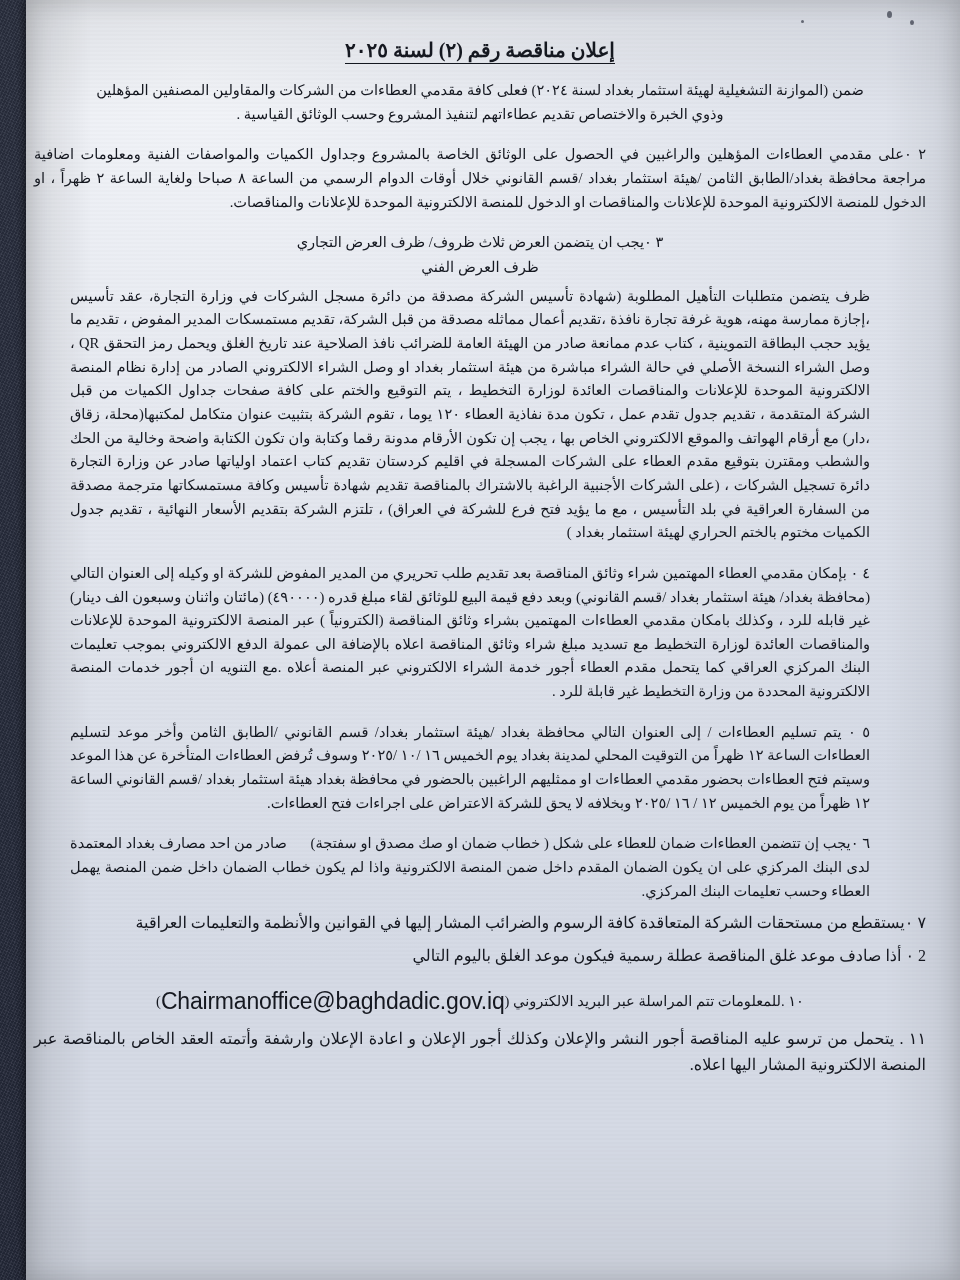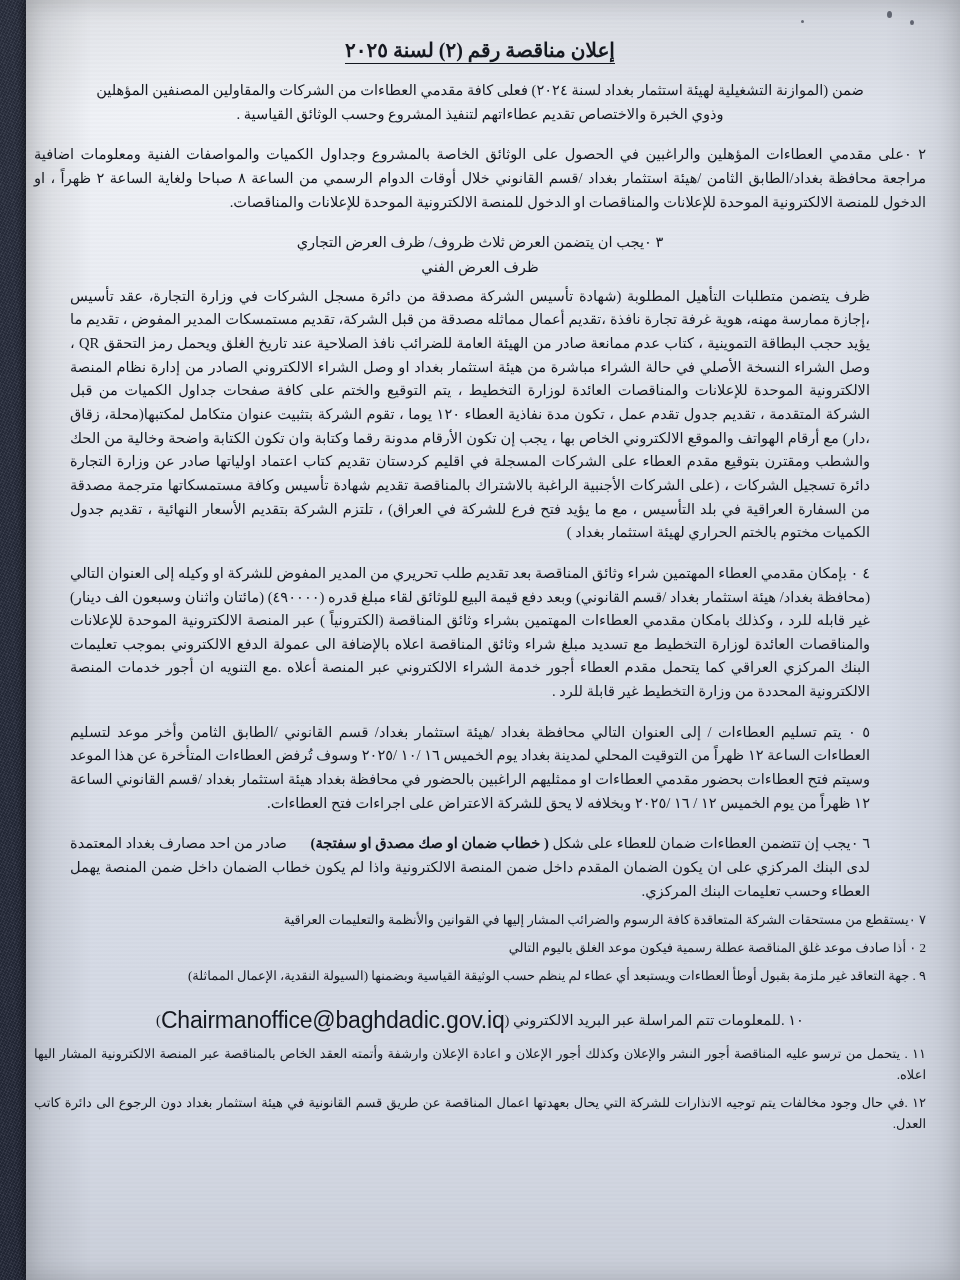--- a/index.html
+++ b/index.html
@@ -70,21 +70,21 @@
 
   .para{
     font-size:14.6px;
     line-height:1.62;
     margin-top:17px;
   }
   .para.tight{margin-top:9px;}
   .para.c{text-align:center;}
   .para.narrow{padding:0 46px;}
   .para.indent3{padding:0 56px 0 36px;}
-  b.hl{font-weight:bold;margin-left:20px;}
+  b.hl{font-weight:normal;margin-left:20px;}
 
   .sub-head{
     text-align:center;
     font-size:14.8px;
     margin-top:3px;
   }
 
   .email-line{
     margin-top:16px;
     font-size:14.6px;
@@ -95,21 +95,21 @@
   .email{
     direction:ltr;
     unicode-bidi:embed;
     display:inline-block;
     font-family:Liberation Sans, sans-serif;
     font-size:23px;
     letter-spacing:-.2px;
     vertical-align:-3px;
   }
   .list-item{
-    font-size:13px;
+    font-size:16px;
     line-height:1.6;
     margin-top:7px;
   }
 </style>
 </head>
 <body>
 
 <div id="desk"></div>
 
 <div id="paper">
@@ -135,20 +135,18 @@
   <div class="para tight indent3">ظرف يتضمن متطلبات التأهيل المطلوبة  (شهادة تأسيس الشركة مصدقة من دائرة مسجل الشركات في وزارة التجارة، عقد تأسيس ،إجازة ممارسة مهنه، هوية غرفة تجارة نافذة ،تقديم أعمال مماثله مصدقة من قبل الشركة، تقديم مستمسكات المدير المفوض ، تقديم ما يؤيد حجب البطاقة التموينية ، كتاب عدم ممانعة صادر من الهيئة العامة للضرائب نافذ الصلاحية عند تاريخ الغلق ويحمل رمز التحقق QR ، وصل الشراء النسخة الأصلي في حالة الشراء مباشرة من هيئة استثمار بغداد او وصل الشراء الالكتروني الصادر من إدارة نظام المنصة الالكترونية الموحدة للإعلانات والمناقصات العائدة لوزارة التخطيط ، يتم التوقيع والختم على كافة صفحات جداول الكميات من قبل الشركة المتقدمة ، تقديم جدول تقدم عمل ، تكون مدة نفاذية العطاء ١٢٠ يوما ، تقوم الشركة بتثبيت عنوان متكامل لمكتبها(محلة، زقاق ،دار) مع أرقام الهواتف والموقع الالكتروني الخاص بها  ، يجب إن تكون الأرقام مدونة رقما وكتابة وان تكون الكتابة واضحة وخالية من الحك والشطب ومقترن بتوقيع مقدم العطاء على الشركات المسجلة في اقليم كردستان تقديم كتاب اعتماد اولياتها صادر عن وزارة التجارة دائرة تسجيل الشركات ، (على الشركات الأجنبية الراغبة بالاشتراك بالمناقصة تقديم شهادة تأسيس وكافة مستمسكاتها مترجمة مصدقة من السفارة العراقية في بلد التأسيس ، مع ما يؤيد فتح فرع للشركة في العراق) ، تلتزم الشركة بتقديم الأسعار النهائية ، تقديم جدول الكميات مختوم بالختم الحراري لهيئة استثمار بغداد )</div>
 
   <div class="para indent3">٤ ٠ بإمكان مقدمي العطاء المهتمين شراء وثائق المناقصة بعد تقديم طلب تحريري من المدير المفوض للشركة او وكيله إلى العنوان التالي (محافظة بغداد/ هيئة استثمار بغداد /قسم القانوني) وبعد دفع قيمة البيع للوثائق لقاء مبلغ قدره (٤٩٠٠٠٠) (مائتان واثنان وسبعون الف دينار) غير قابله للرد ، وكذلك بامكان مقدمي العطاءات المهتمين بشراء وثائق المناقصة (الكترونياً ) عبر المنصة الالكترونية الموحدة للإعلانات والمناقصات العائدة لوزارة التخطيط مع تسديد مبلغ شراء وثائق المناقصة اعلاه بالإضافة الى عمولة الدفع الالكتروني بموجب تعليمات البنك المركزي العراقي كما يتحمل مقدم العطاء أجور خدمة الشراء الالكتروني عبر المنصة أعلاه .مع التنويه ان أجور خدمات المنصة الالكترونية المحددة من وزارة التخطيط غير قابلة للرد .</div>
 
   <div class="para indent3">٥ ٠ يتم تسليم العطاءات / إلى العنوان التالي محافظة بغداد /هيئة استثمار بغداد/ قسم القانوني /الطابق الثامن وأخر موعد لتسليم العطاءات الساعة ١٢ ظهراً  من التوقيت المحلي لمدينة بغداد يوم الخميس  ١٦ /١٠ /٢٠٢٥ وسوف تُرفض العطاءات المتأخرة عن هذا الموعد وسيتم فتح العطاءات بحضور مقدمي العطاءات او ممثليهم الراغبين بالحضور في محافظة بغداد هيئة استثمار بغداد /قسم القانوني الساعة ١٢ ظهراً من يوم الخميس  ١٢ / ١٦ /٢٠٢٥ وبخلافه لا يحق للشركة الاعتراض على اجراءات فتح العطاءات.</div>
 
   <div class="para indent3"><span>٦ ٠يجب إن تتضمن العطاءات ضمان للعطاء على شكل</span> <b class="hl">( خطاب ضمان او صك مصدق او سفتجة)</b> <span>صادر من احد مصارف بغداد المعتمدة لدى البنك المركزي على ان يكون الضمان المقدم داخل ضمن المنصة الالكترونية واذا لم يكون خطاب الضمان داخل ضمن المنصة يهمل العطاء وحسب تعليمات البنك المركزي.</span></div>
 
   <div class="list-item c">٧ ٠يستقطع من مستحقات الشركة المتعاقدة كافة الرسوم والضرائب المشار إليها في القوانين والأنظمة  والتعليمات العراقية</div>
   <div class="list-item c">2 ٠ أذا صادف موعد غلق المناقصة عطلة رسمية فيكون موعد الغلق باليوم التالي</div>
-  <div class="list-item narrow2">٩ . جهة التعاقد غير ملزمة بقبول أوطأ العطاءات ويستبعد أي عطاء لم ينظم حسب الوثيقة القياسية وبضمنها (السيولة النقدية، الإعمال المماثلة)</div>
 
   <div class="email-line"><span>١٠ .للمعلومات تتم المراسلة  عبر البريد الالكتروني (</span><span class="email">Chairmanoffice@baghdadic.gov.iq</span><span>)</span></div>
 
   <div class="list-item narrow2">١١ . يتحمل من ترسو عليه المناقصة أجور النشر والإعلان وكذلك أجور الإعلان و اعادة الإعلان وارشفة وأتمته العقد الخاص بالمناقصة عبر المنصة الالكترونية المشار اليها اعلاه.</div>
-  <div class="list-item narrow2">١٢ .في حال وجود مخالفات يتم توجيه الانذارات للشركة التي يحال بعهدتها اعمال المناقصة عن طريق قسم  القانونية في هيئة استثمار بغداد دون الرجوع الى دائرة كاتب العدل.</div>
 
 </div>
 
 </body></html>

